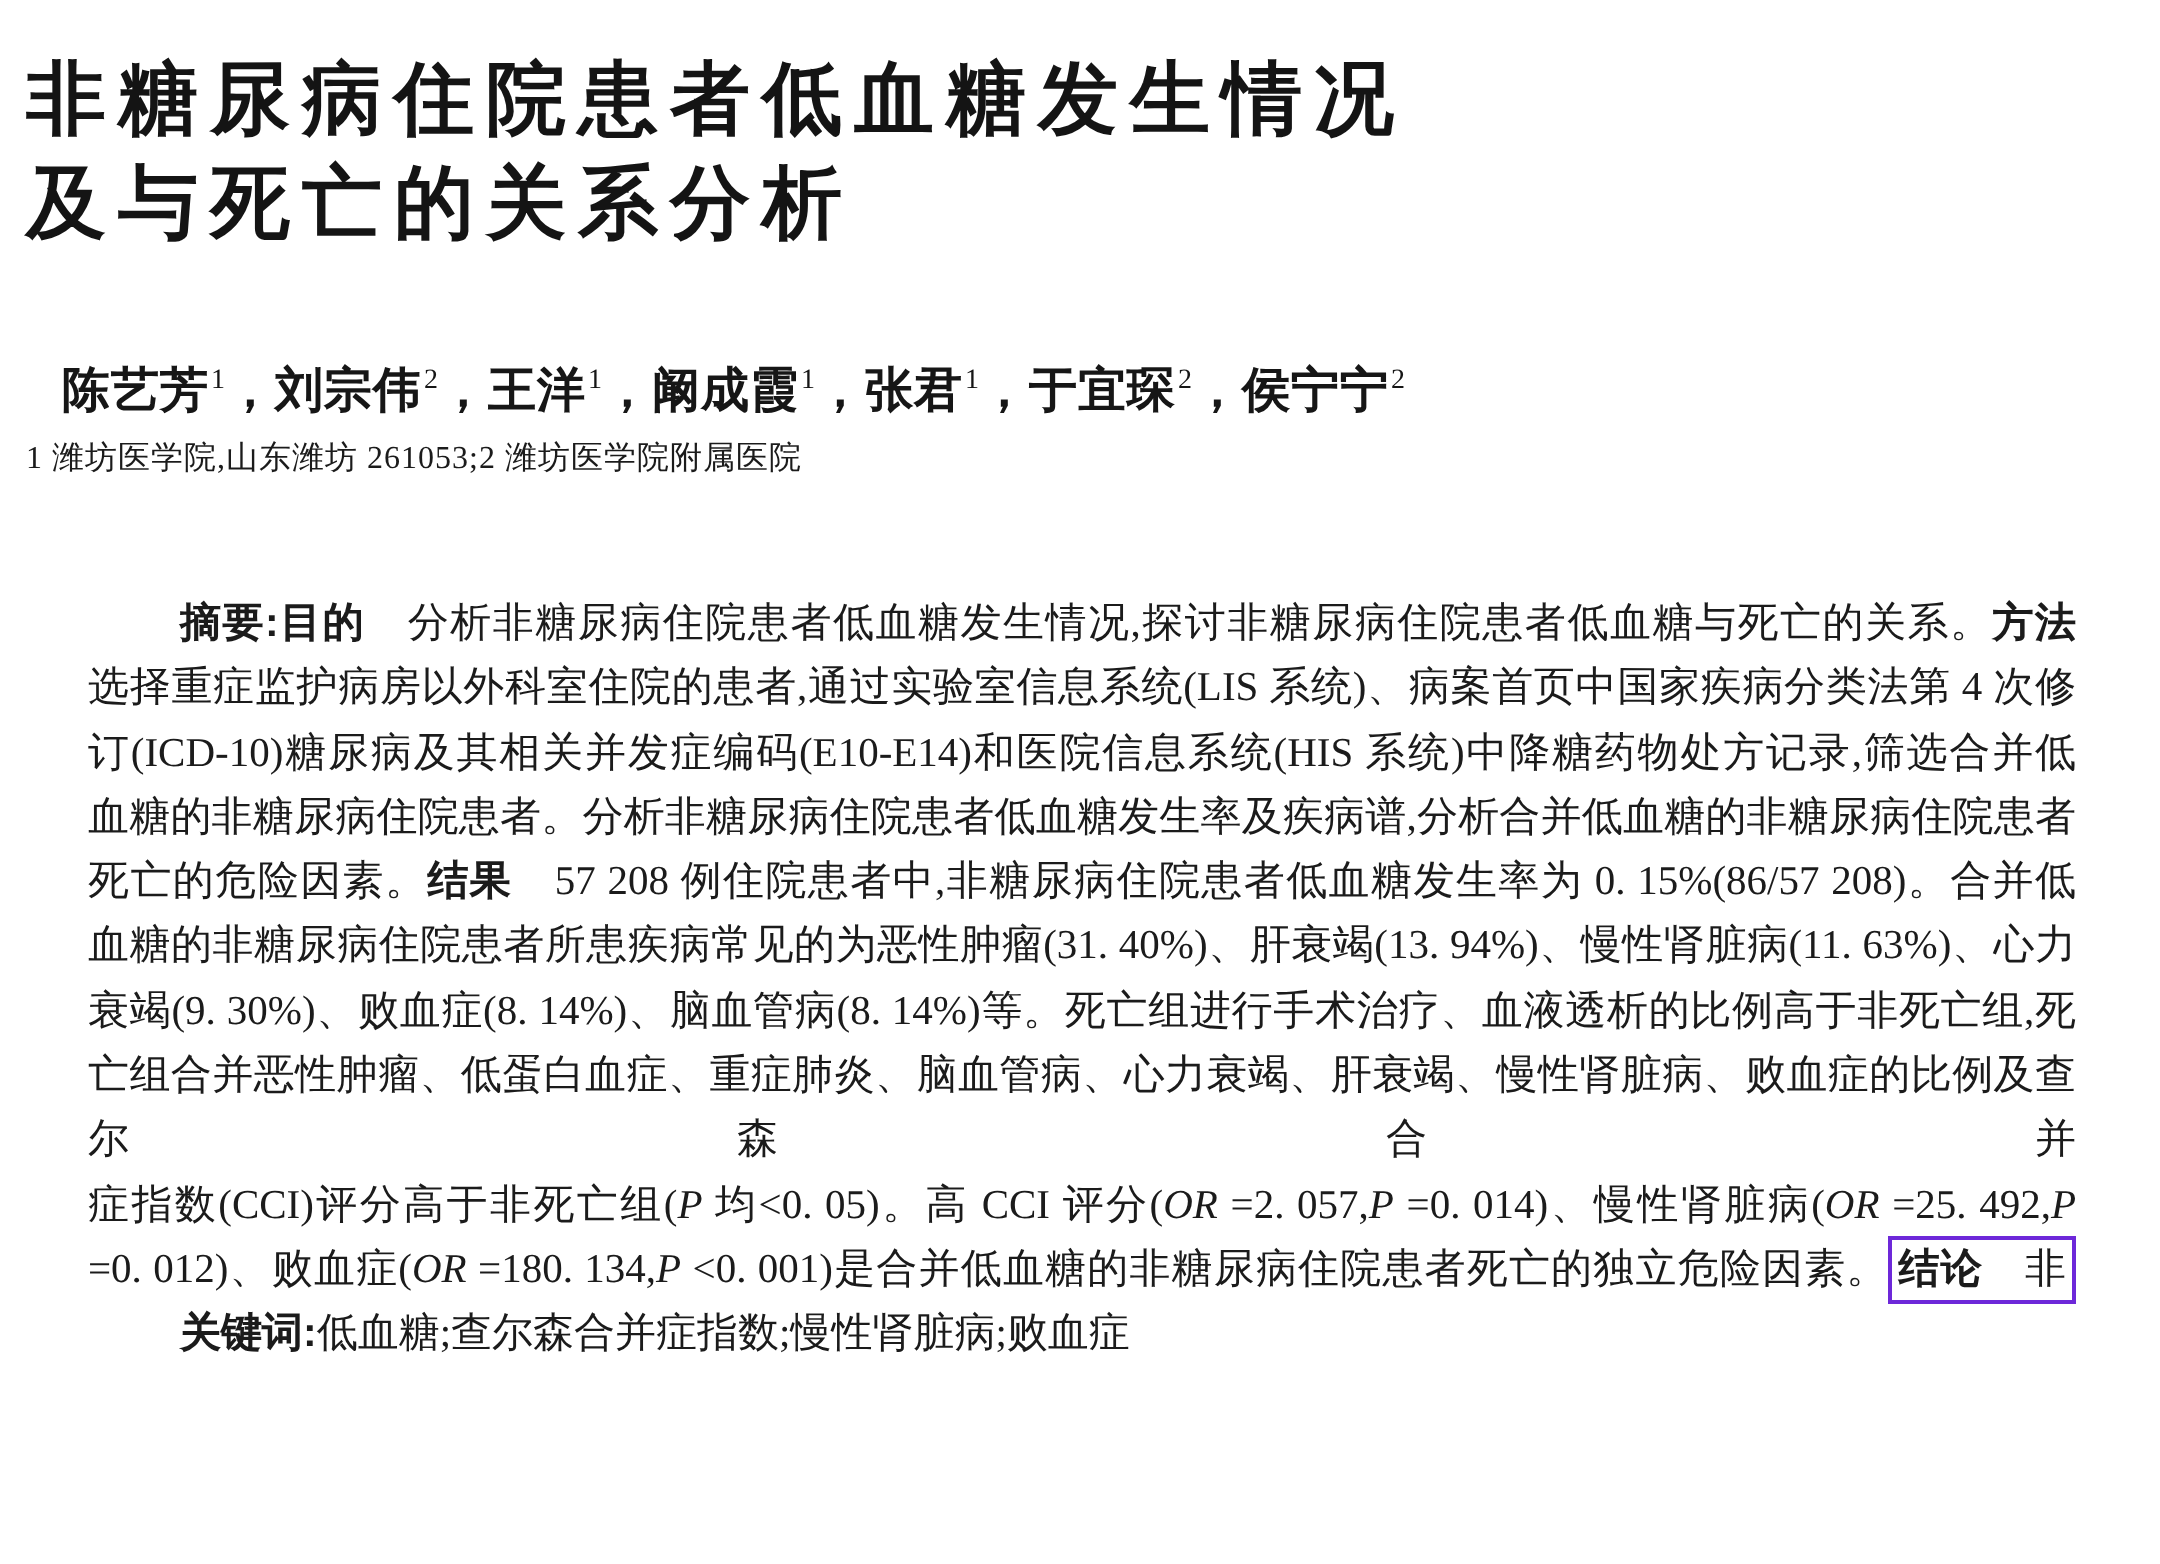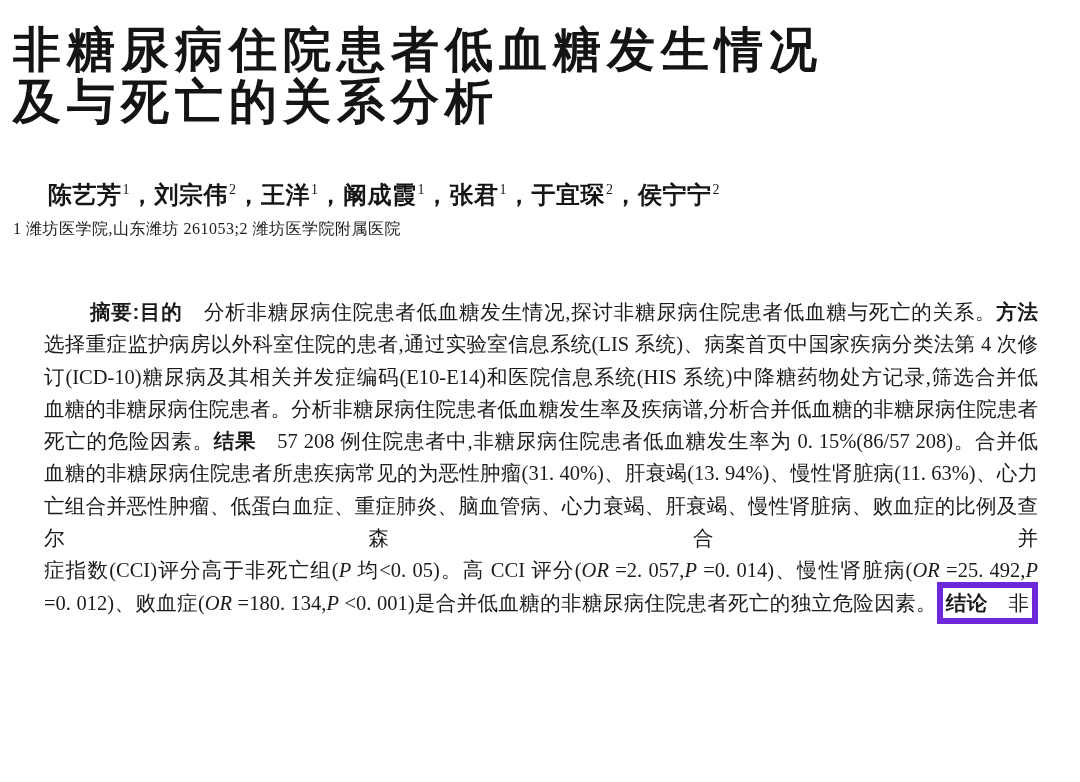--- a/index.html
+++ b/index.html
@@ -7,27 +7,27 @@
   .page {
     position:relative;
     width:1080px; height:782px;
     background:#ffffff;
     overflow:hidden;
     color:#1b1b1b;
     font-family:"Liberation Serif","DejaVu Serif",serif;
   }
   .paper-title {
     position:absolute; left:13px; top:24px;
-    font-size:48px; font-weight:bold;
+    font-size:40px; font-weight:bold;
     letter-spacing:6px; line-height:52px;
     color:#141414;
     font-family:"Liberation Serif","DejaVu Serif",serif;
   }
   .authors {
-    position:absolute; left:28px; top:179px;
+    position:absolute; left:11px; top:179px;
     font-size:24px; font-weight:bold;
     color:#161616;
     font-family:"Liberation Sans","DejaVu Sans",sans-serif;
     letter-spacing:0.5px;
     white-space:nowrap;
     padding-left:20px;
   }
   .authors .sup {
     font-size:14px; font-weight:normal;
     position:relative; top:-9px;
@@ -53,21 +53,21 @@
   .b {
     font-weight:bold;
     font-family:"Liberation Sans","DejaVu Sans",sans-serif;
     margin-top:36px;
   }
   .i {
     font-style:italic;
     font-family:"Liberation Serif","DejaVu Serif",serif;
   }
   .redbox {
-    border:6px solid #6d28d9;
+    border:2px solid #6d28d9;
     padding:4px 3px;
   }
 </style>
 </head>
 <body>
 
 <div class="page">
 
   <h1 class="paper-title"><span>非糖尿病住院患者低血糖发生情况</span><br><span>及与死亡的关系分析</span></h1>
 
@@ -75,19 +75,21 @@
 
   <div class="affiliation">1 潍坊医学院,山东潍坊 261053;2 潍坊医学院附属医院</div>
 
   <div class="content">
       <div class="line fill indent"><span class="b">摘要:目的</span><span>　分析非糖尿病住院患者低血糖发生情况,探讨非糖尿病住院患者低血糖与死亡的关系。</span><span class="b">方法</span></div>
       <div class="line fill"><span>选择重症监护病房以外科室住院的患者,通过实验室信息系统(LIS 系统)、病案首页中国家疾病分类法第 4 次修</span></div>
       <div class="line fill"><span>订(ICD-10)糖尿病及其相关并发症编码(E10-E14)和医院信息系统(HIS 系统)中降糖药物处方记录,筛选合并低</span></div>
       <div class="line fill"><span>血糖的非糖尿病住院患者。分析非糖尿病住院患者低血糖发生率及疾病谱,分析合并低血糖的非糖尿病住院患者</span></div>
       <div class="line fill"><span>死亡的危险因素。</span><span class="b">结果</span><span>　57 208 例住院患者中,非糖尿病住院患者低血糖发生率为 0. 15%(86/57 208)。合并低</span></div>
       <div class="line fill"><span>血糖的非糖尿病住院患者所患疾病常见的为恶性肿瘤(31. 40%)、肝衰竭(13. 94%)、慢性肾脏病(11. 63%)、心力</span></div>
+      <div class="line fill"><span>衰竭(9. 30%)、败血症(8. 14%)、脑血管病(8. 14%)等。死亡组进行手术治疗、血液透析的比例高于非死亡组,死</span></div>
       <div class="line fill"><span>亡组合并恶性肿瘤、低蛋白血症、重症肺炎、脑血管病、心力衰竭、肝衰竭、慢性肾脏病、败血症的比例及查尔森合并</span></div>
       <div class="line fill"><span>症指数(CCI)评分高于非死亡组(</span><span class="i">P</span><span> 均&lt;0. 05)。高 CCI 评分(</span><span class="i">OR</span><span> =2. 057,</span><span class="i">P</span><span> =0. 014)、慢性肾脏病(</span><span class="i">OR</span><span> =25. 492,</span><span class="i">P</span></div>
       <div class="line fill"><span>=0. 012)、败血症(</span><span class="i">OR</span><span> =180. 134,</span><span class="i">P</span><span> &lt;0. 001)是合并低血糖的非糖尿病住院患者死亡的独立危险因素。</span><span class="redbox"><span class="b">结论</span><span>　非</span></span></div>
+      <div class="line meta"><span class="b">关键词:</span><span>低血糖;查尔森合并症指数;慢性肾脏病;败血症</span></div>
       <div class="line meta"></div>
     </div>
 
 </div>
 
 </body></html>

